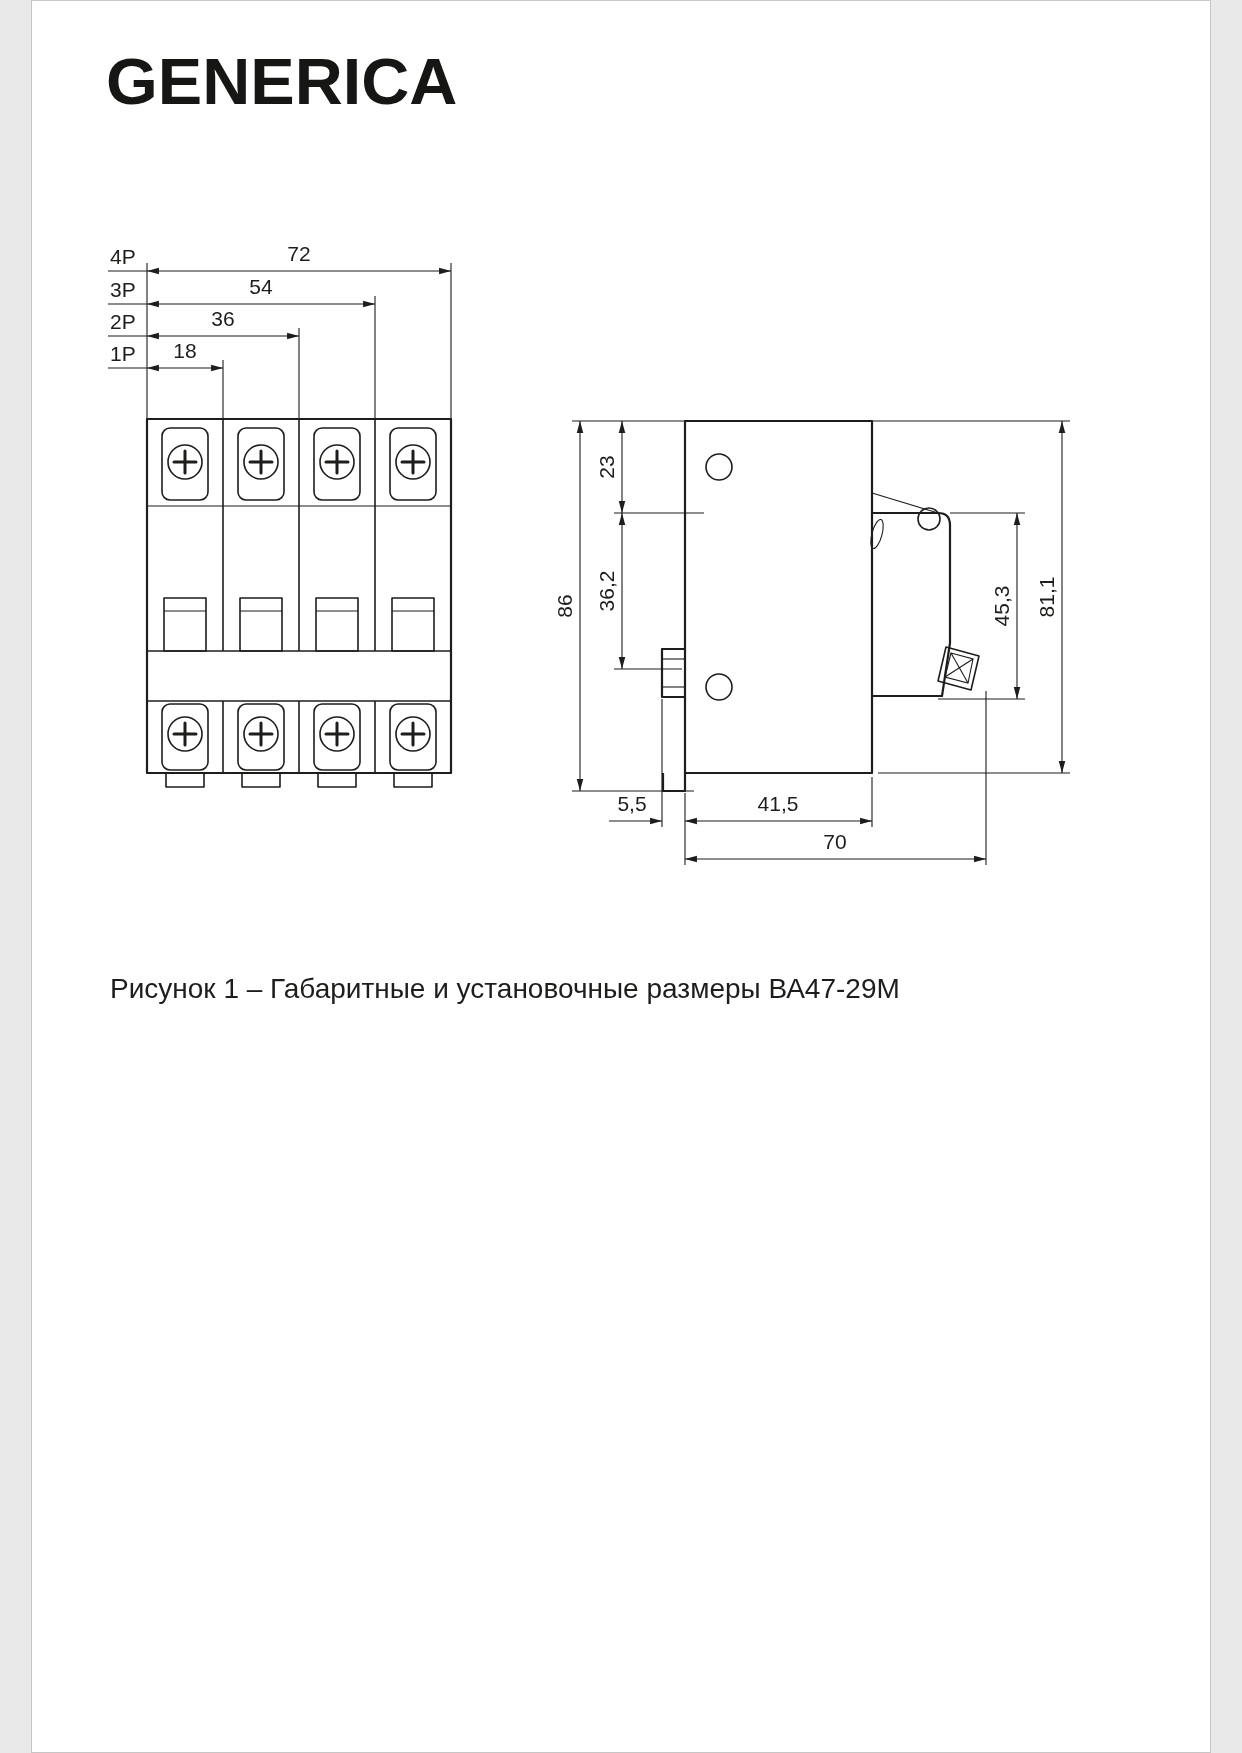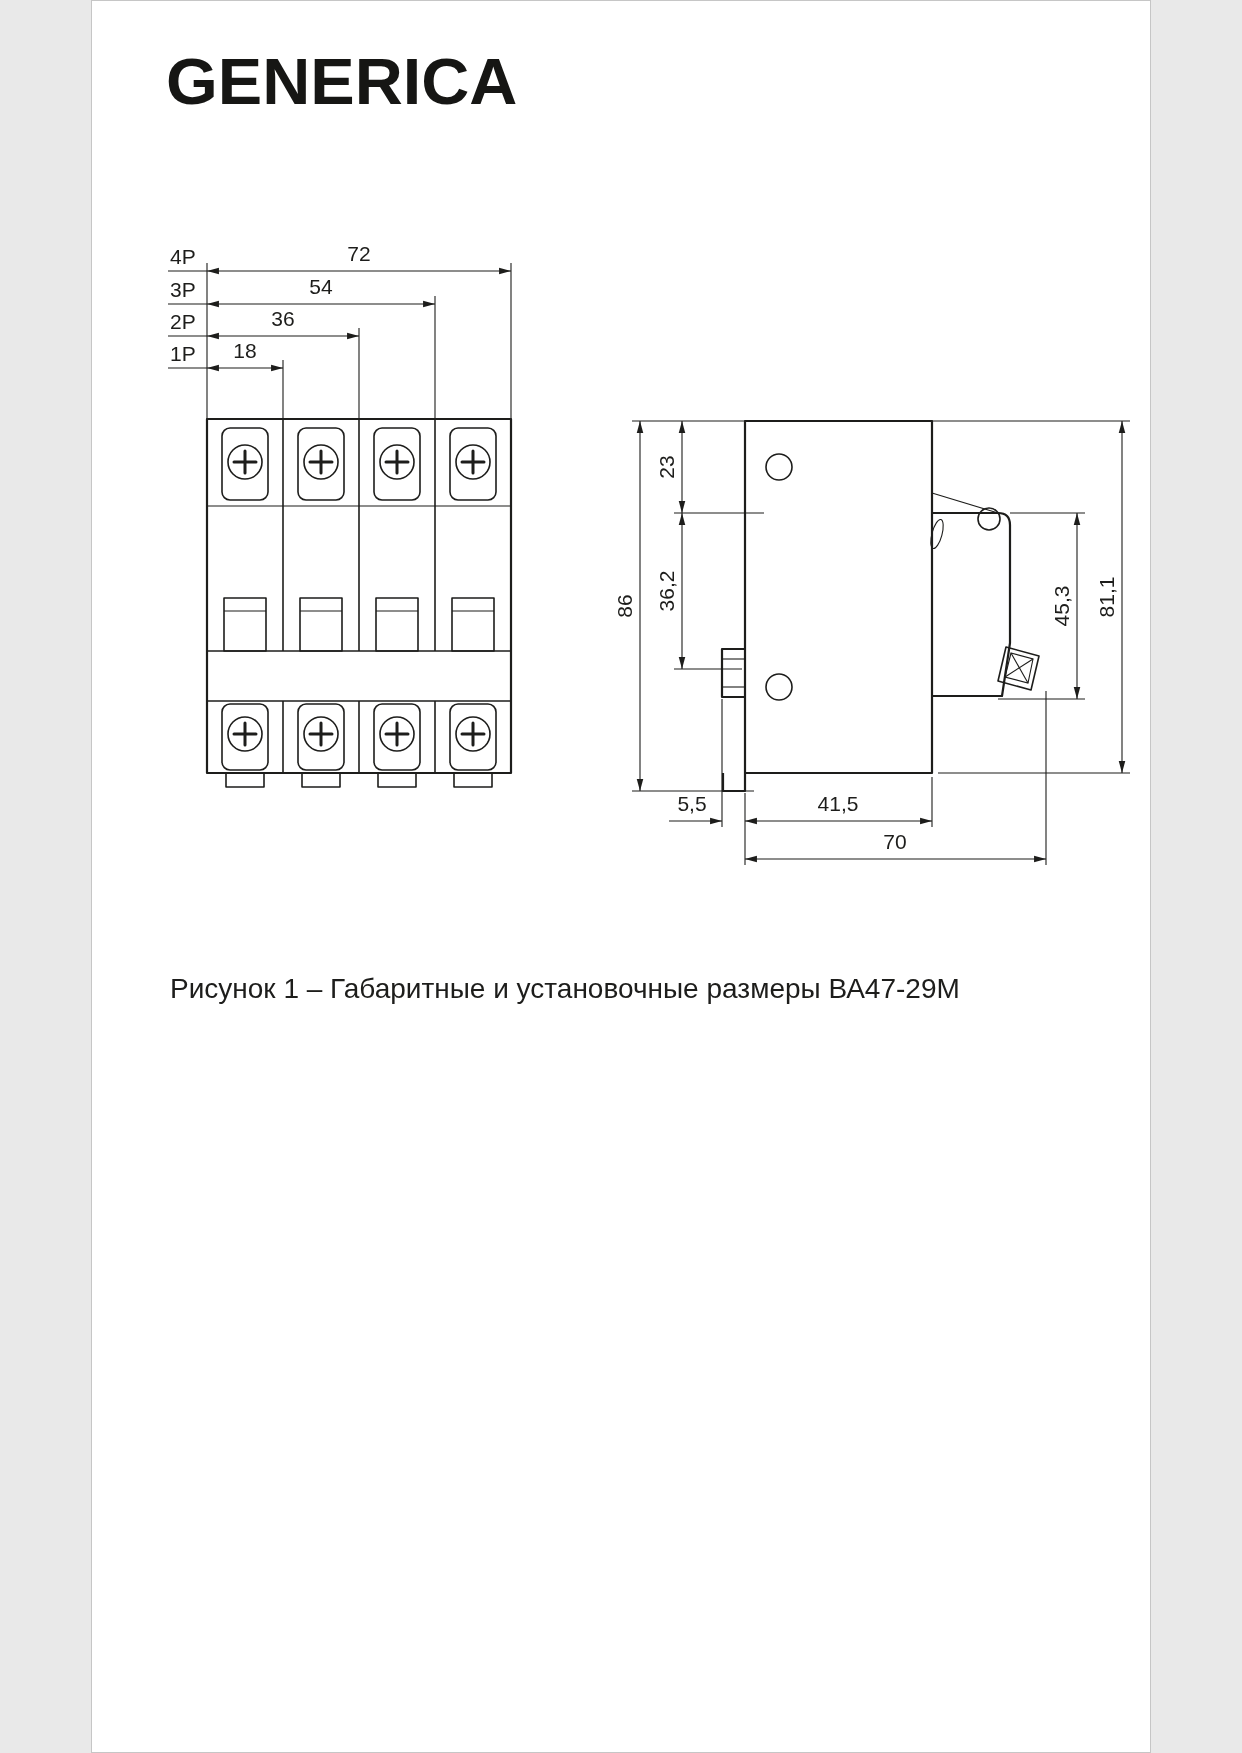--- a/index.html
+++ b/index.html
@@ -1,18 +1,18 @@
 <!DOCTYPE html>
 <html><head>
 <meta charset="utf-8">
 <style>
   html, body { margin: 0; padding: 0; background: #e9e9e9; }
   .page {
     position: relative;
-    width: 1060px;
+    width: 1180px;
     height: 1753px;
     margin: 0 auto;
     background: #ffffff;
     border: 1px solid #c6c6c6;
     box-sizing: border-box;
     overflow: hidden;
     font-family: "Liberation Sans", sans-serif;
     color: #1d1d1b;
   }
   .logo {

